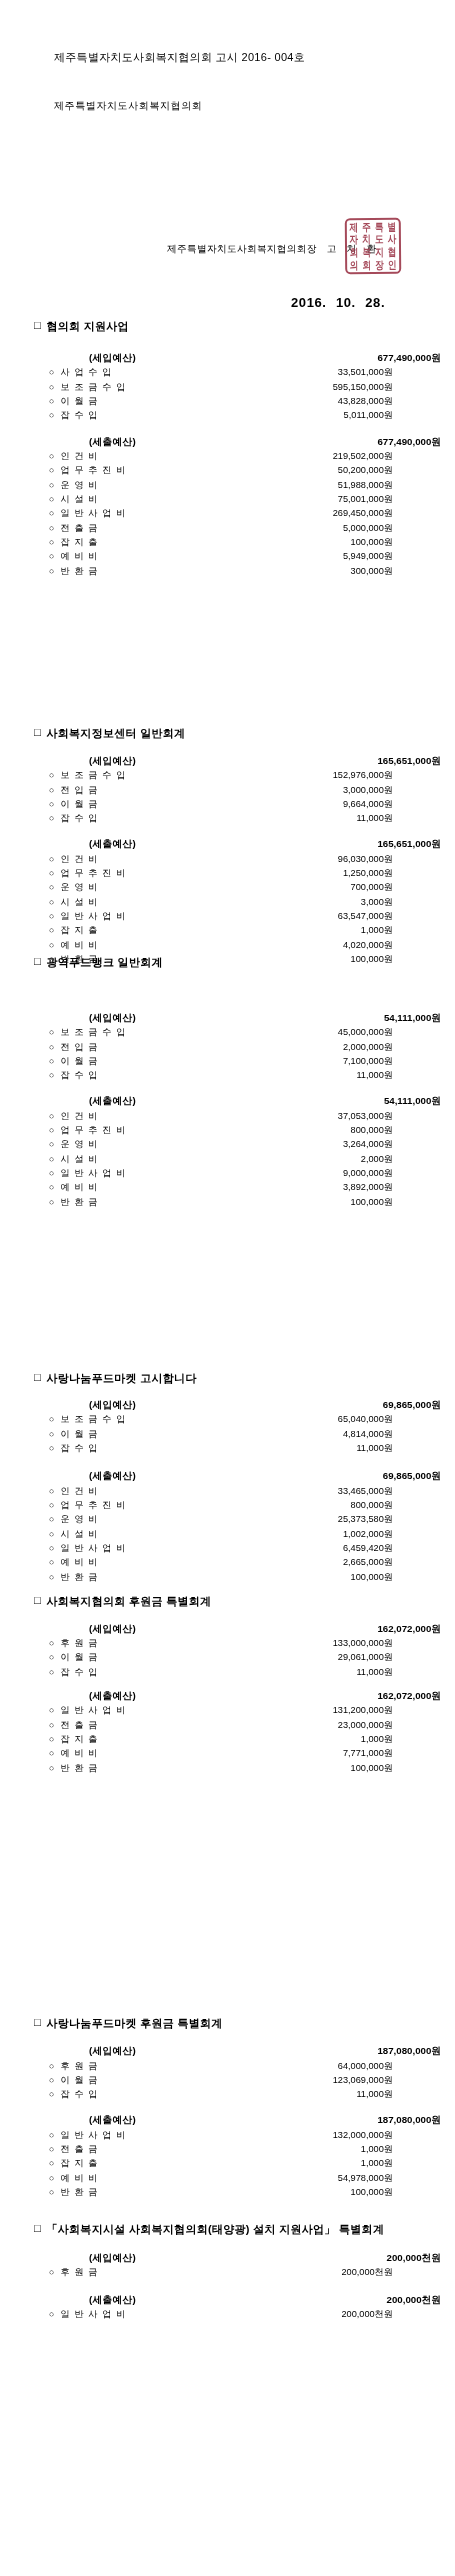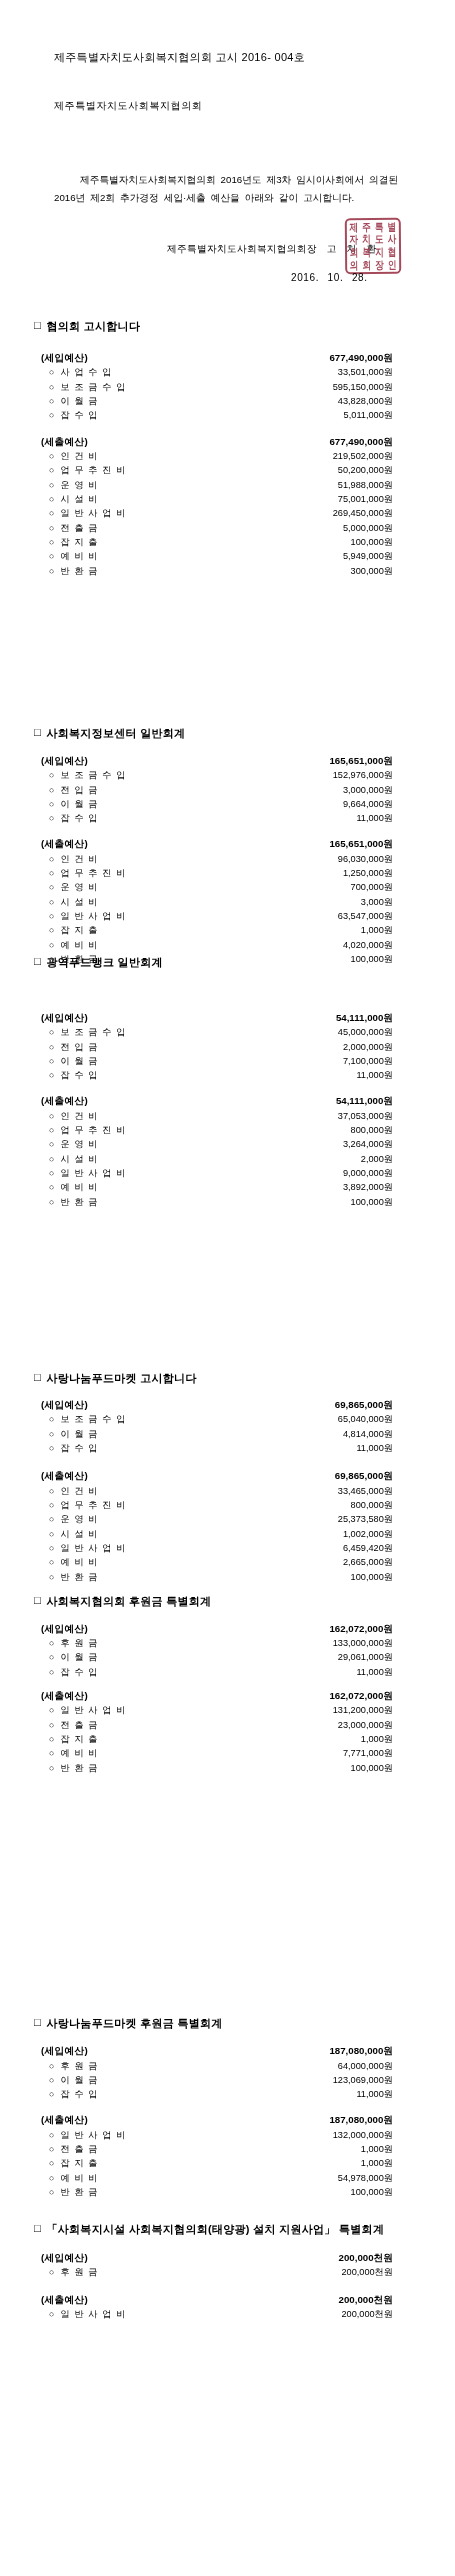--- a/index.html
+++ b/index.html
@@ -12,21 +12,21 @@
     font-family:"Liberation Sans","DejaVu Sans",sans-serif;
     overflow:hidden;
   }
   .abs{position:absolute;}
   .notice-no{left:54px;top:50px;font-size:11px;letter-spacing:0.3px;}
   .org-name{left:54px;top:99px;font-size:10px;letter-spacing:0.6px;}
   .doc-title{left:54px;top:123px;font-size:13.8px;font-weight:bold;letter-spacing:0.3px;word-spacing:4px;}
   .body-para{left:54px;top:171px;width:352px;font-size:9.7px;line-height:18px;word-spacing:2.3px;}
   .body-para .line1{text-indent:26px;}
   .signer{left:167px;top:243px;font-size:9.7px;word-spacing:6.9px;letter-spacing:0.3px;}
-  .sign-date{left:291px;top:272px;font-size:10px;word-spacing:5.2px;letter-spacing:0.6px;}
+  .sign-date{left:291px;top:295px;font-size:13px;word-spacing:5.2px;letter-spacing:0.6px;font-weight:bold;}
 
   .seal{
     left:345px;top:218px;width:56px;height:56px;
     border:2.3px solid #9e3b4d;border-radius:5.2px;
     box-sizing:border-box;
     display:grid;grid-template-columns:repeat(4,1fr);
     align-items:center;justify-items:center;
     color:#9e3b4d;font-weight:bold;font-size:8.6px;
     opacity:.92;padding:0.6px;
     transform:rotate(-.5deg);
@@ -36,40 +36,36 @@
   .section-header{
     position:absolute;left:34px;
     font-size:11px;font-weight:bold;letter-spacing:0.3px;
     white-space:nowrap;
   }
   .section-header .sq{font-weight:normal;font-size:11.5px;margin-right:5.2px;position:relative;top:-0.6px;}
 
   .row{position:absolute;left:0;width:393px;height:14.3px;line-height:14.3px;font-size:9.2px;}
   .row .amt{display:block;text-align:right;}
   .row .lbl{position:absolute;left:41px;top:0;white-space:nowrap;}
-  .row.total{font-weight:bold;}
+  .row.total{font-weight:bold;margin-left:48px;}
   .row.total .amt{font-size:9.7px;}
   .row.total .lbl{font-size:9.7px;letter-spacing:0.3px;}
   .row.item .lbl{left:49px;letter-spacing:1.1px;}
   .row.item .bullet{margin-right:5.2px;font-size:8.6px;}
 </style>
 </head>
 <body>
 
 <div class="page">
 
   <div class="abs notice-no">제주특별자치도사회복지협의회 고시 2016- 004호</div>
 
   <div class="abs org-name">제주특별자치도사회복지협의회</div>
 
 
-  <div class="abs body-para">
-    <div class="line1">제주특별자치도사회복지협의회 2016년도 제3차 임시이사회에서 의결된</div>
-    <div class="line2">2016년 제2회 추가경정 세입·세출 예산을 아래와 같이 고시합니다.</div>
-  </div>
 
   <div class="abs signer">제주특별자치도사회복지협의회장 고 치 환</div>
 
   <div class="abs seal" id="seal" style="border-color: rgb(158, 59, 77); color: rgb(158, 59, 77);">
       <span>제</span>
       <span>주</span>
       <span>특</span>
       <span>별</span>
       <span>자</span>
       <span>치</span>
@@ -82,21 +78,21 @@
       <span>의</span>
       <span>회</span>
       <span>장</span>
       <span>인</span>
     </div>
 
   <div class="abs sign-date">2016. 10. 28.</div>
 
   <div id="sections">
       <div>
-        <div class="section-header" style="top: 319px;"><span class="sq">□</span><span>협의회 고시합니다</span></div>
+        <div class="section-header" style="top: 319px;"><span class="sq">□</span><span>협의회 지원사업</span></div>
         <div>
           <div class="row total" style="top: 351px;">
             <span class="lbl">(세입예산)</span>
             <span class="amt">677,490,000원</span>
           </div>
           <div class="row item" style="top: 365px;">
             <span class="lbl"><span class="bullet">○</span><span>사 업 수 입</span></span>
             <span class="amt">33,501,000원</span>
           </div>
           <div class="row item" style="top: 380px;">

